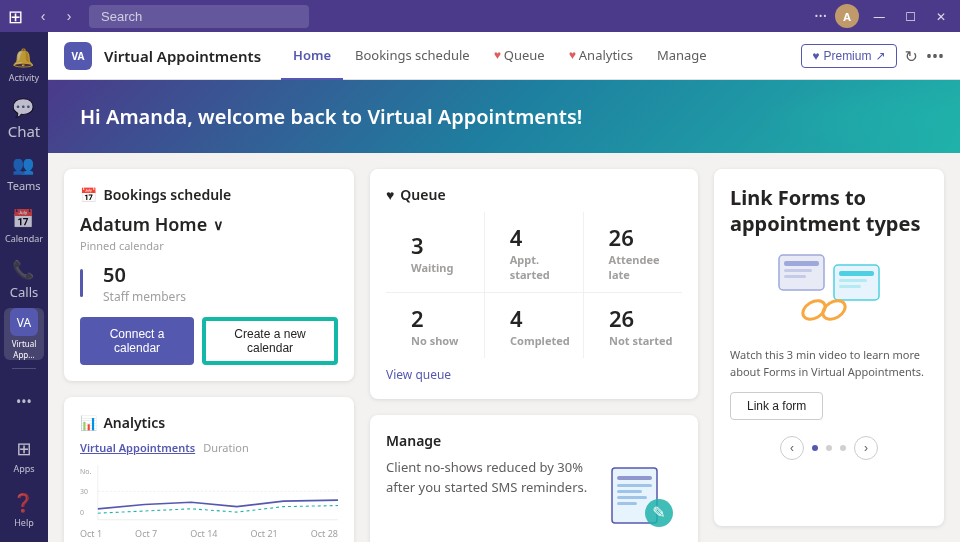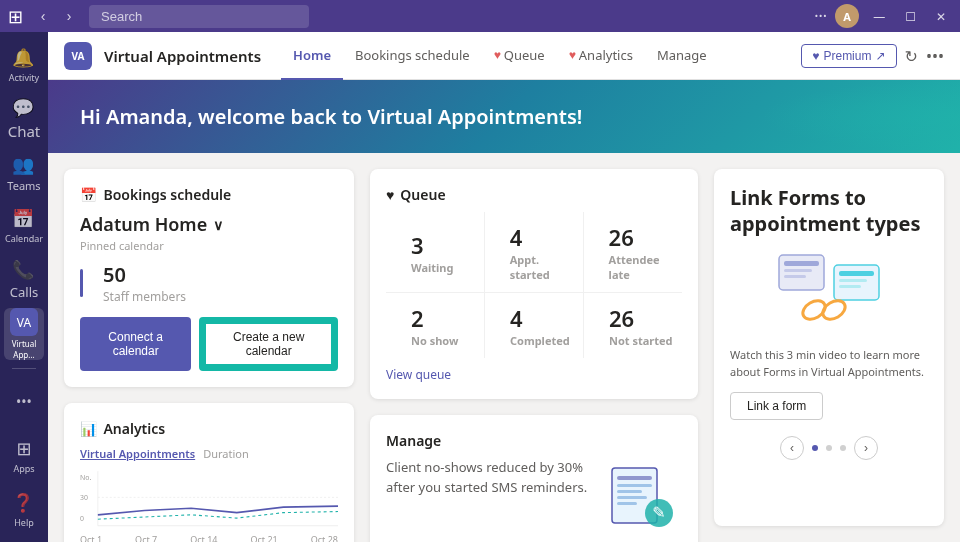--- a/index.html
+++ b/index.html
@@ -107,21 +107,21 @@
     .staff-count { display: flex; align-items: center; gap: 20px; margin-bottom: 12px; }
     .left-bar { width: 3px; height: 28px; background: #5558af; border-radius: 2px; }
     .count-num { font-size: 20px; font-weight: 600; color: #252422; }
     .count-label { font-size: 12px; color: #a19f9d; }
     .card-actions { display: flex; gap: 8px; }
     .btn-primary {
       background: #5558af; color: white; border: none; border-radius: 4px;
       padding: 6px 14px; font-size: 12px; cursor: pointer; font-weight: 500;
     }
     .btn-secondary {
-      background: white; color: #252422; border: 7px solid #14b8a6; border-radius: 4px;
+      background: white; color: #252422; border: 4px solid #14b8a6; border-radius: 4px;
       padding: 6px 14px; font-size: 12px; cursor: pointer;
     }
 
     
     .analytics-tabs { display: flex; gap: 8px; margin-bottom: 8px; font-size: 11px; }
     .analytics-tab { color: #5558af; cursor: pointer; font-weight: 600; text-decoration: underline; }
     .analytics-tab.inactive { color: #a19f9d; text-decoration: none; font-weight: normal; }
     .chart-area { height: 60px; position: relative; }
     .chart-line {
       width: 100%; height: 100%;

